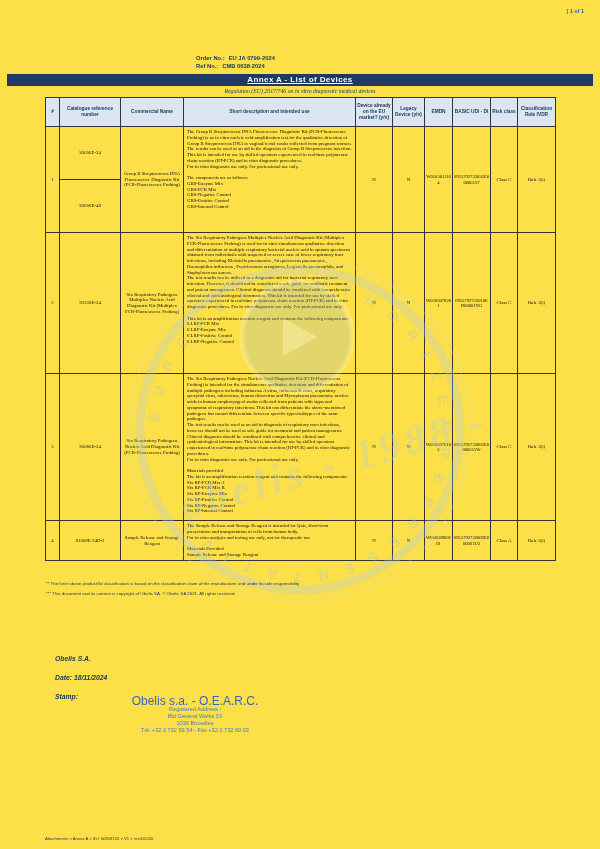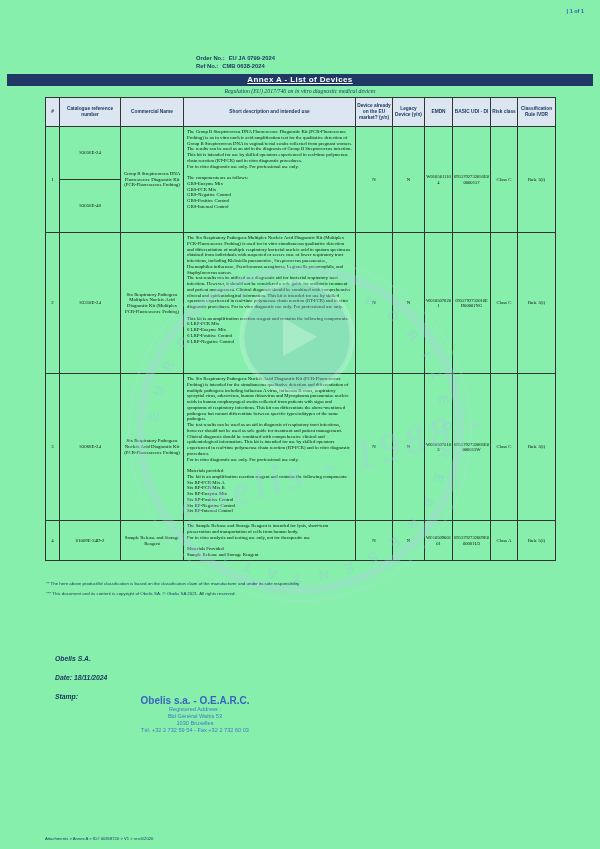--- a/index.html
+++ b/index.html
@@ -1,20 +1,20 @@
 <!DOCTYPE html>
 <html><head>
 <meta charset="utf-8">
 <style>
   html,body { margin:0; padding:0; }
   body {
     width:600px; height:849px; background:#ffffff; position:relative;
     font-family:"Liberation Serif", serif; overflow:hidden;
   }
-  .page { position:absolute; inset:0; background:#86efac; }
+  .page { position:absolute; inset:0; background:#fde047; }
 
   .page-indicator {
     position:absolute; top:8px; right:16px;
     font-family:"Liberation Sans", sans-serif; font-weight:bold;
     font-size:5.5px; color:#2e5bb5;
   }
 
   .order-block {
     position:absolute; left:196px; top:55px; color:#17365d;
     font-family:"Liberation Sans", sans-serif; font-weight:bold;
@@ -84,21 +84,21 @@
     font-style:italic; font-size:6.8px;
   }
   .sig.company { top:655px; }
   .sig.date    { top:674px; }
   .sig.stamp   { top:693px; }
 
   .footer-block {
     position:absolute; left:95px; top:696px; width:200px; text-align:center;
     font-family:"Liberation Sans", sans-serif;
   }
-  .footer-name { font-size:10px; font-weight:bold; color:#3a63c0; line-height:10px; }
+  .footer-name { font-size:12px; font-weight:normal; color:#3a63c0; line-height:10px; }
   .footer-line { font-size:5.6px; line-height:7px; color:#4a76cc; }
 
   .footer-meta {
     position:absolute; left:45px; top:836px;
     font-family:"Liberation Sans", sans-serif; font-size:4.2px; color:#17365d;
   }
 </style>
 </head>
 <body>
 

